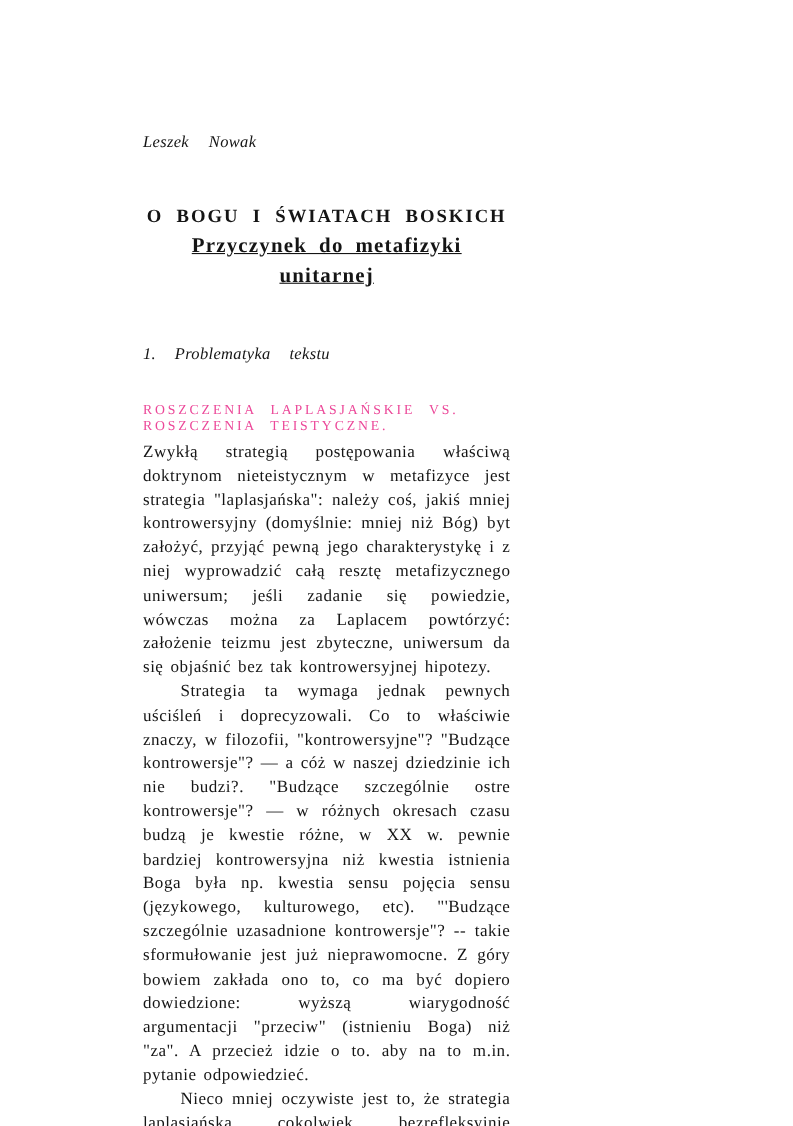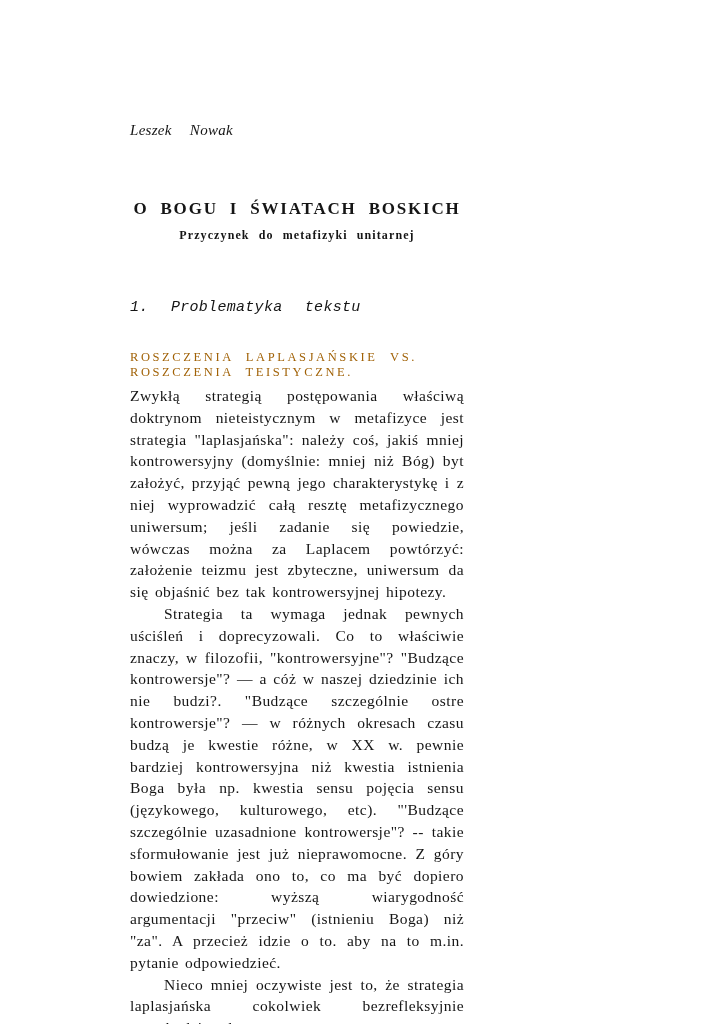--- a/index.html
+++ b/index.html
@@ -21,51 +21,51 @@
     padding: 122px 124px 40px 130px;
     background: #ffffff;
   }
   .author-line {
     font-style: italic;
     font-size: 15px;
     word-spacing: 14px;
     letter-spacing: 0.3px;
   }
   .title-block {
-    margin-top: 56px;
+    margin-top: 44px;
     text-align: center;
   }
   .title-main {
     font-weight: bold;
     font-size: 17px;
     letter-spacing: 1.8px;
     word-spacing: 6px;
     line-height: 27px;
   }
   .title-sub {
     font-weight: bold;
-    font-size: 12px;
+    font-size: 19px;
     letter-spacing: 1.1px;
     word-spacing: 5px;
     line-height: 27px;
+    text-decoration: underline;
   }
   .section-heading {
     margin-top: 50px;
     font-style: italic;
     font-size: 15px;
     word-spacing: 13px;
     letter-spacing: 0.3px;
-    font-family: Liberation Mono, monospace;
   }
   .smallcaps-heading {
     margin-top: 34px;
     font-size: 12.5px;
     letter-spacing: 2.6px;
     word-spacing: 7px;
-    color: #a16207;
+    color: #ec4899;
   }
   .body-text {
     margin-top: 5px;
     font-size: 15.5px;
     line-height: 21.8px;
     text-align: justify;
     letter-spacing: 0.45px;
     word-spacing: 2px;
   }
   .body-text p {

